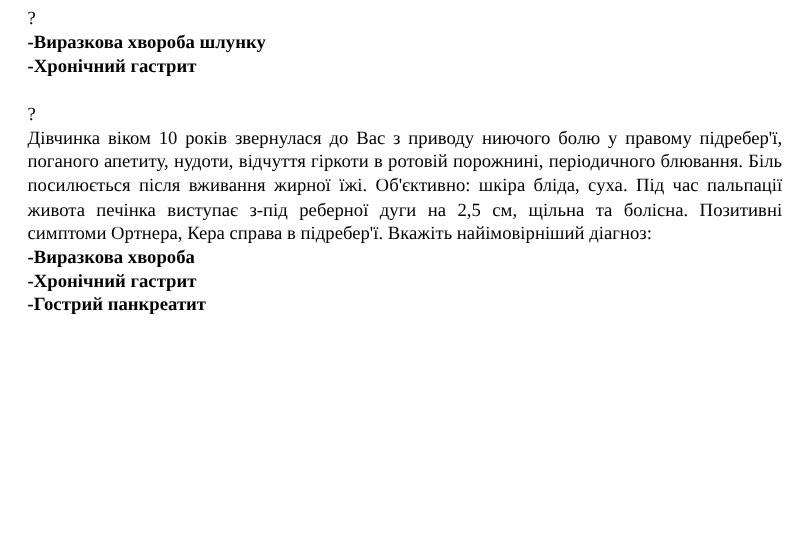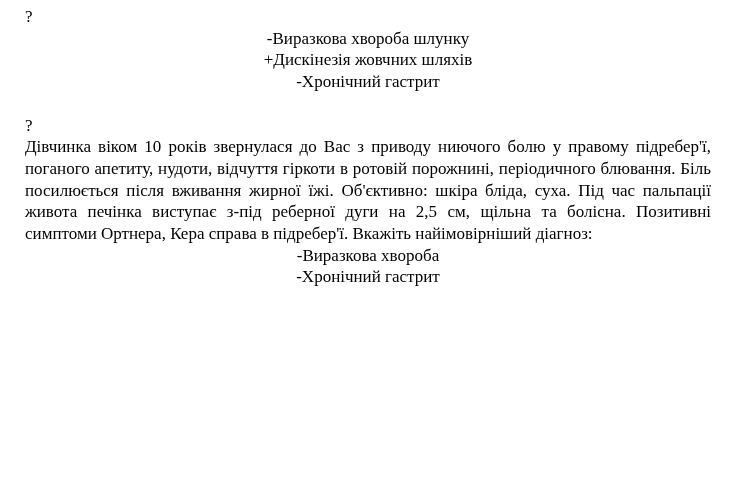--- a/index.html
+++ b/index.html
@@ -24,41 +24,42 @@
   }
   .question-marker {
     text-align: left;
     white-space: pre;
   }
   .question-stem {
     text-align: justify;
     text-justify: inter-word;
   }
   .answer-option {
-    text-align: center;
+    text-align: left;
     white-space: pre-wrap;
+    font-weight: bold;
   }
   .blank-line {
     height: 21.7px;
   }
 </style>
 </head>
 <body>
 
 <div class="page">
 
   <div class="question-block">
     <div class="question-marker">?</div>
     <div class="answer-option">-Виразкова хвороба шлунку</div>
-    <div class="answer-option">+Дискінезія жовчних шляхів</div>
     <div class="answer-option">-Хронічний гастрит</div>
   </div>
 
   <div class="blank-line"></div>
 
   <div class="question-block">
     <div class="question-marker">?</div>
     <div class="question-stem">Дівчинка віком 10 років звернулася до Вас з приводу ниючого болю у правому підребер'ї, поганого апетиту, нудоти, відчуття гіркоти в ротовій порожнині, періодичного блювання. Біль посилюється після вживання жирної їжі. Об'єктивно: шкіра бліда, суха. Під час пальпації живота печінка виступає з-під реберної дуги на 2,5 см, щільна та болісна. Позитивні симптоми Ортнера, Кера справа в підребер'ї. Вкажіть найімовірніший діагноз:</div>
     <div class="answer-option">-Виразкова хвороба</div>
     <div class="answer-option">-Хронічний гастрит</div>
+    <div class="answer-option">-Гострий панкреатит</div>
   </div>
 
 </div>
 
 </body></html>

